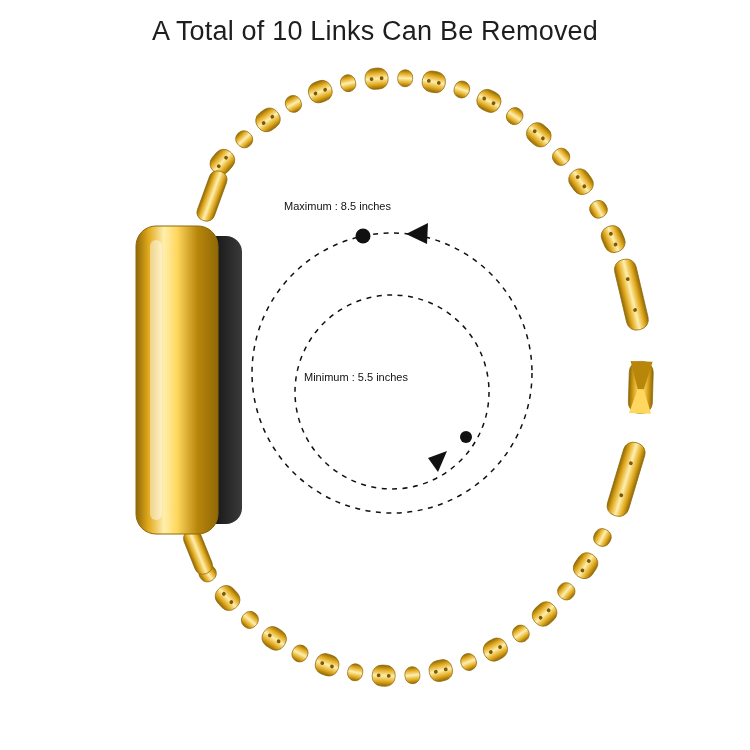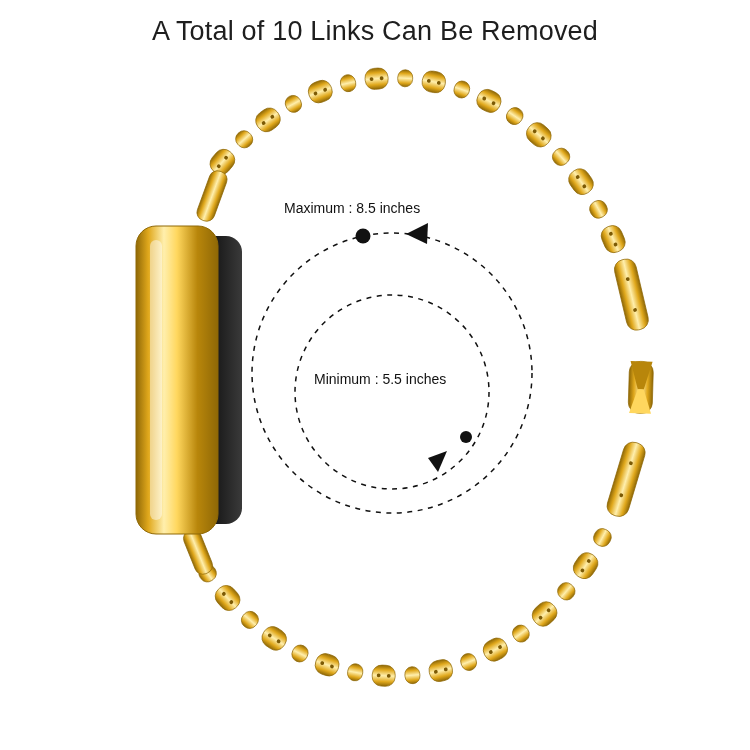--- a/index.html
+++ b/index.html
@@ -22,25 +22,25 @@
     width:750px;height:750px;overflow:hidden;
   }
   .stage{position:relative;width:750px;height:750px;background:var(--background);border-radius:32px;}
   .stage svg{position:absolute;left:0;top:0;}
   .page-title{
     position:absolute;top:16px;left:0;width:750px;
     text-align:center;font-size:27px;font-weight:500;
     color:var(--text);letter-spacing:0.2px;
   }
   .measure-label{
-    position:absolute;font-size:14px;color:var(--annotation);
+    position:absolute;font-size:11px;color:var(--annotation);
     white-space:nowrap;
   }
   .measure-label.max{left:284px;top:200px;}
-  .measure-label.min{left:314px;top:371px;}
+  .measure-label.min{left:304px;top:371px;}
 </style>
 </head>
 <body>
 
 <div class="stage">
 
   <svg width="750" height="750" viewBox="0 0 750 750">
     <defs>
       <linearGradient id="linkGrad" x1="0" y1="0" x2="0" y2="1">
         <stop offset="0" style="stop-color:var(--gold-edge)"></stop>

